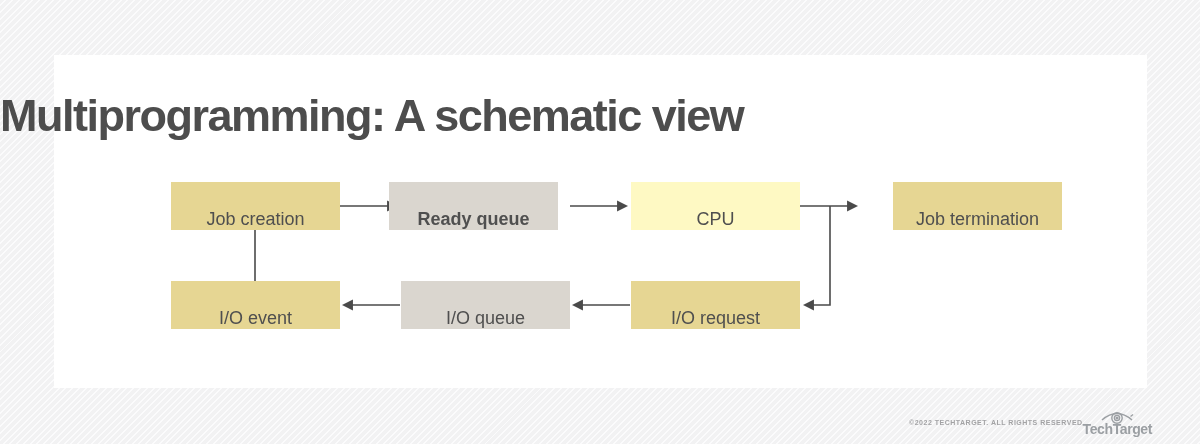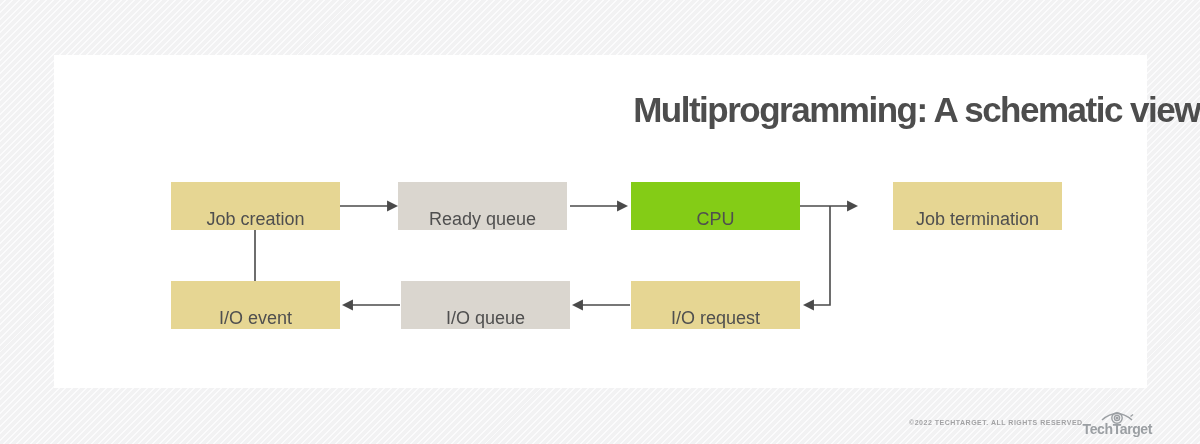--- a/index.html
+++ b/index.html
@@ -17,41 +17,41 @@
   .card {
     position: absolute;
     left: 54px; top: 55px;
     width: 1093px; height: 333px;
     background: #ffffff;
   }
   .title {
     position: absolute;
     left: 0; top: 90px;
     width: 100%;
-    text-align: right;
-    font-size: 35px;
+    text-align: left;
+    font-size: 45px;
     font-weight: 700;
     letter-spacing: -1.5px;
     color: #4d4d4d;
   }
   .node {
     position: absolute;
     width: 169px; height: 48px;
     display: flex;
     align-items: flex-end;
     justify-content: center;
     font-size: 18px;
     color: #4f4f4f;
   }
   .node-tan    { background: #e6d693; }
   .node-gray   { background: #dad6cf; }
-  .node-orange { background: #84cc16; }
+  .node-orange { background: #fef9c3; }
 
   #node-job-creation    { left: 171px; top: 182px; }
-  #node-ready-queue     { left: 398px; top: 182px; }
+  #node-ready-queue     { left: 389px; top: 182px; font-weight: bold; }
   #node-cpu             { left: 631px; top: 182px; }
   #node-job-termination { left: 861px; top: 182px; margin-left: 32px; }
   #node-io-event        { left: 171px; top: 281px; }
   #node-io-queue        { left: 401px; top: 281px; }
   #node-io-request      { left: 631px; top: 281px; }
 
   .connectors {
     position: absolute;
     left: 0; top: 0;
     width: 1200px; height: 444px;

